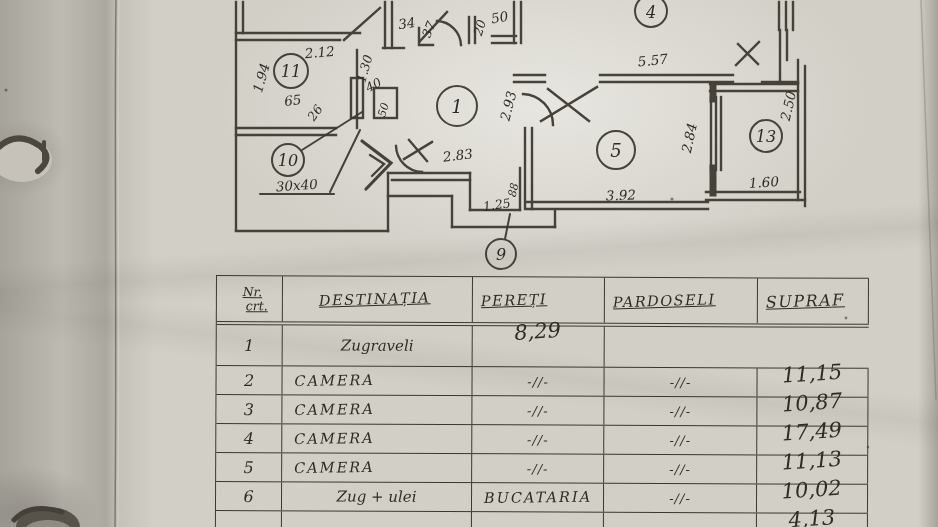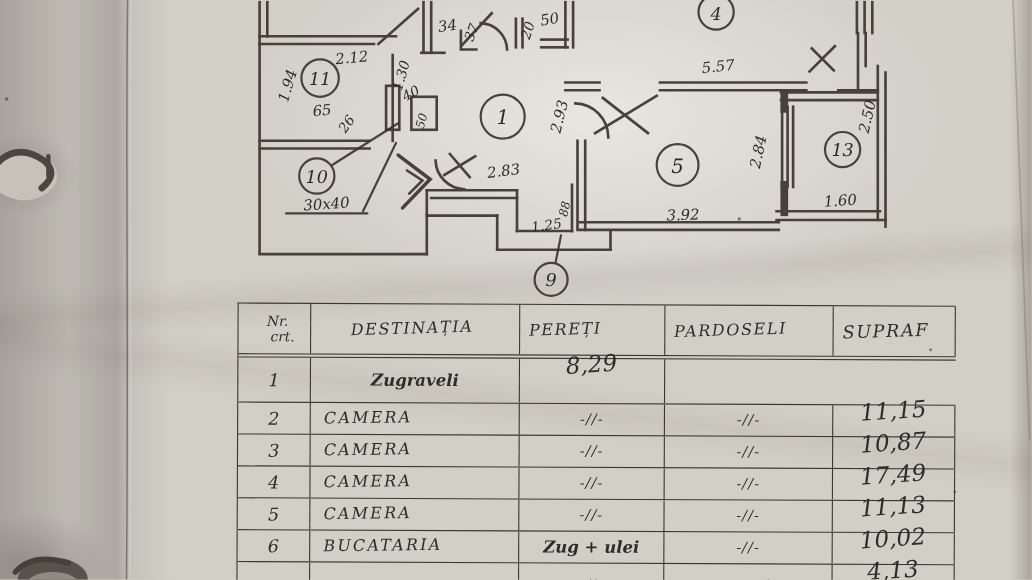--- a/index.html
+++ b/index.html
@@ -34,24 +34,24 @@
   .row{display:grid;grid-template-columns:66px 190px 132px 153px 111px;border-bottom:1.6px solid #3b382f;}
   .row.hdr{height:45px;border-bottom:4px double #3b382f;}
   .row.tall{height:40px;}
   .row.std{height:28px;}
   .row.last{height:40px;}
   .cell{border-right:1.7px solid #3b382f;position:relative;display:flex;align-items:center;overflow:visible;}
   .hw{font-style:italic;color:#2f2c26;}
   .caps{font-size:14.5px;letter-spacing:2px;padding-left:12px;transform:rotate(-1deg);}
   .cnum{justify-content:center;font-size:16px;}
   .ditto{justify-content:center;font-size:13px;letter-spacing:1px;}
-  .mat{justify-content:center;font-size:15px;font-weight:bold;}
+  .mat{justify-content:center;font-size:15px;}
   .supraf{justify-content:center;align-items:flex-start;}
   .supraf span{font-size:21px;transform:rotate(-4deg) translateY(-7px);display:inline-block;}
-  .hdr .cell{align-items:center;}
+  .hdr .cell{align-items:center;text-decoration:underline;}
   .hcap{font-size:14.5px;letter-spacing:1.5px;padding-left:8px;transform:rotate(-2deg);}
   .nrcell{flex-direction:column;align-items:flex-start;justify-content:center;font-size:12.5px;line-height:1.05;padding-left:6px;}
   .nrcell .l2{padding-left:9px;}
 </style>
 </head>
 <body>
 
 <div class="paper"></div>
 
 <svg width="938" height="527" viewBox="0 0 938 527" style="position:absolute;left:0;top:0;">
@@ -291,24 +291,24 @@
       </div>
     <div class="cell ditto hw">-//-</div>
     <div class="cell ditto hw">-//-</div>
     <div class="cell supraf hw">
         <span>11,13</span>
       </div>
   </div>
 
   <div class="row std">
     <div class="cell cnum hw">6</div>
+    <div class="cell mat hw">Zug + ulei</div>
     <div class="cell hw">
         <span class="caps">BUCATARIA</span>
       </div>
-    <div class="cell mat hw">Zug + ulei</div>
     <div class="cell ditto hw">-//-</div>
     <div class="cell supraf hw">
         <span>10,02</span>
       </div>
   </div>
 
   <div class="row last">
     <div class="cell cnum hw"></div>
     <div class="cell hw"></div>
     <div class="cell ditto hw">-//-</div>

